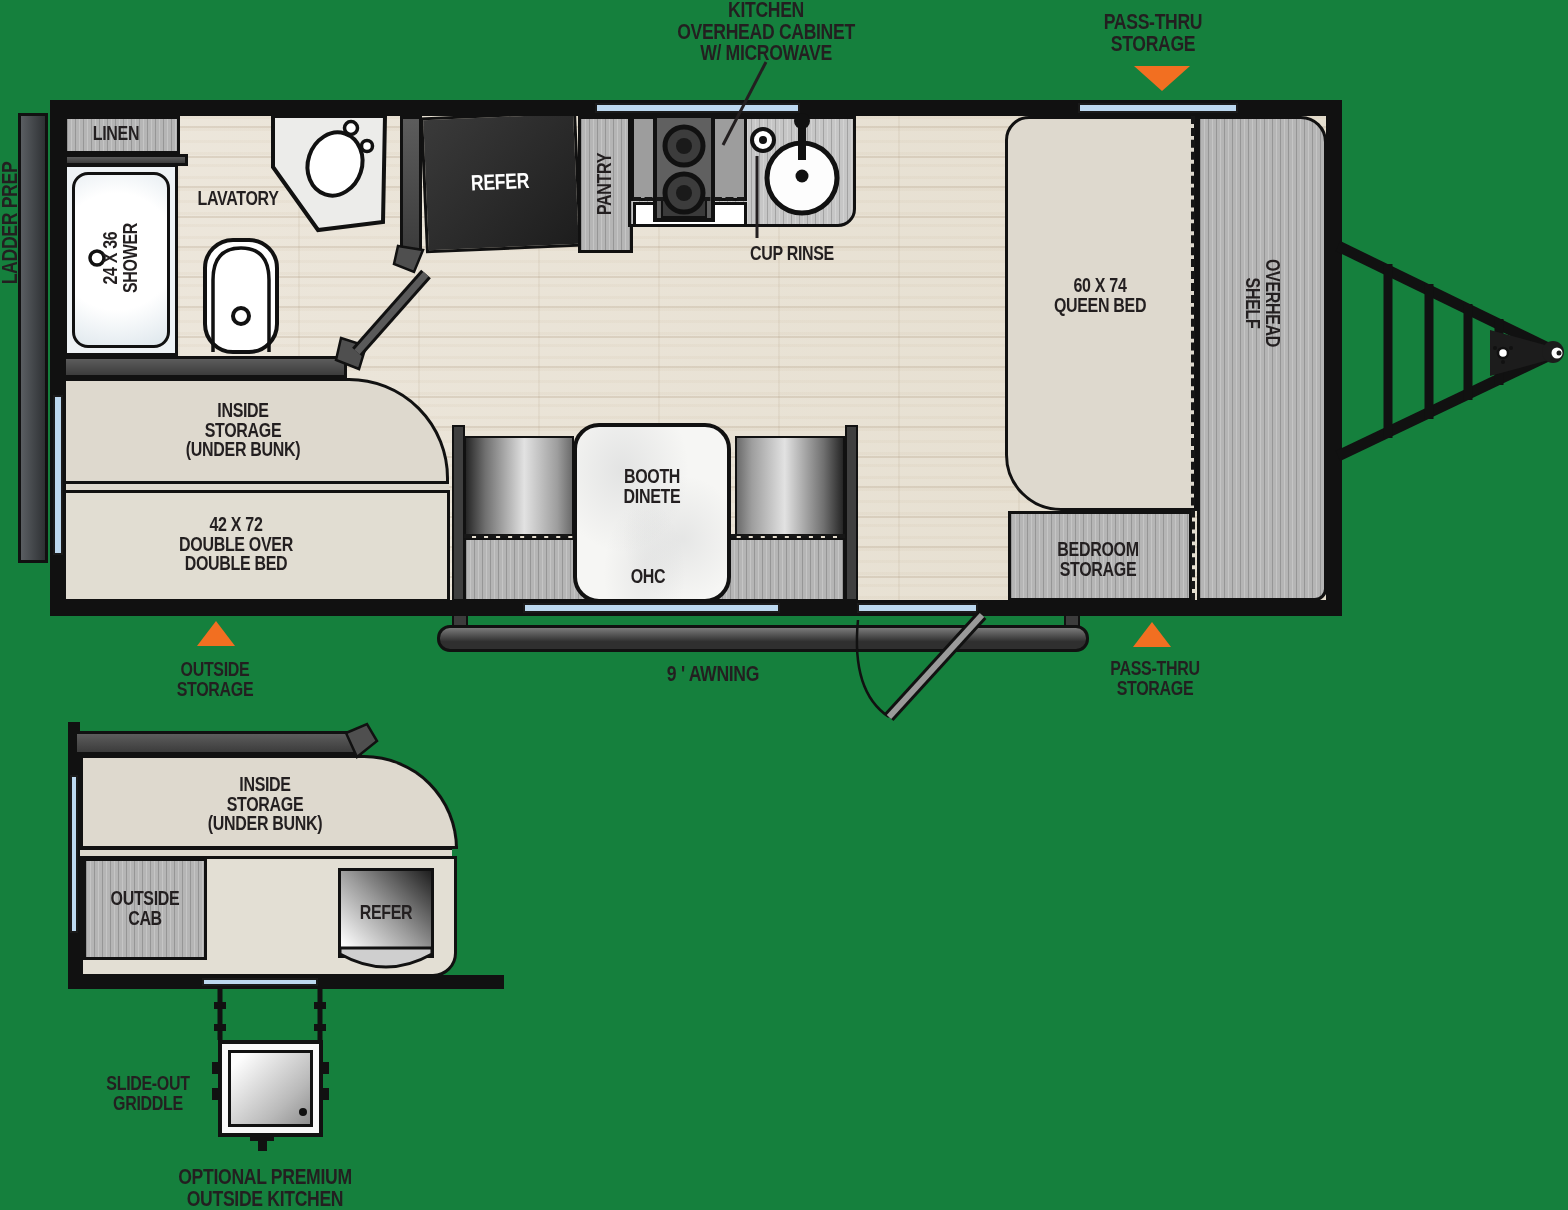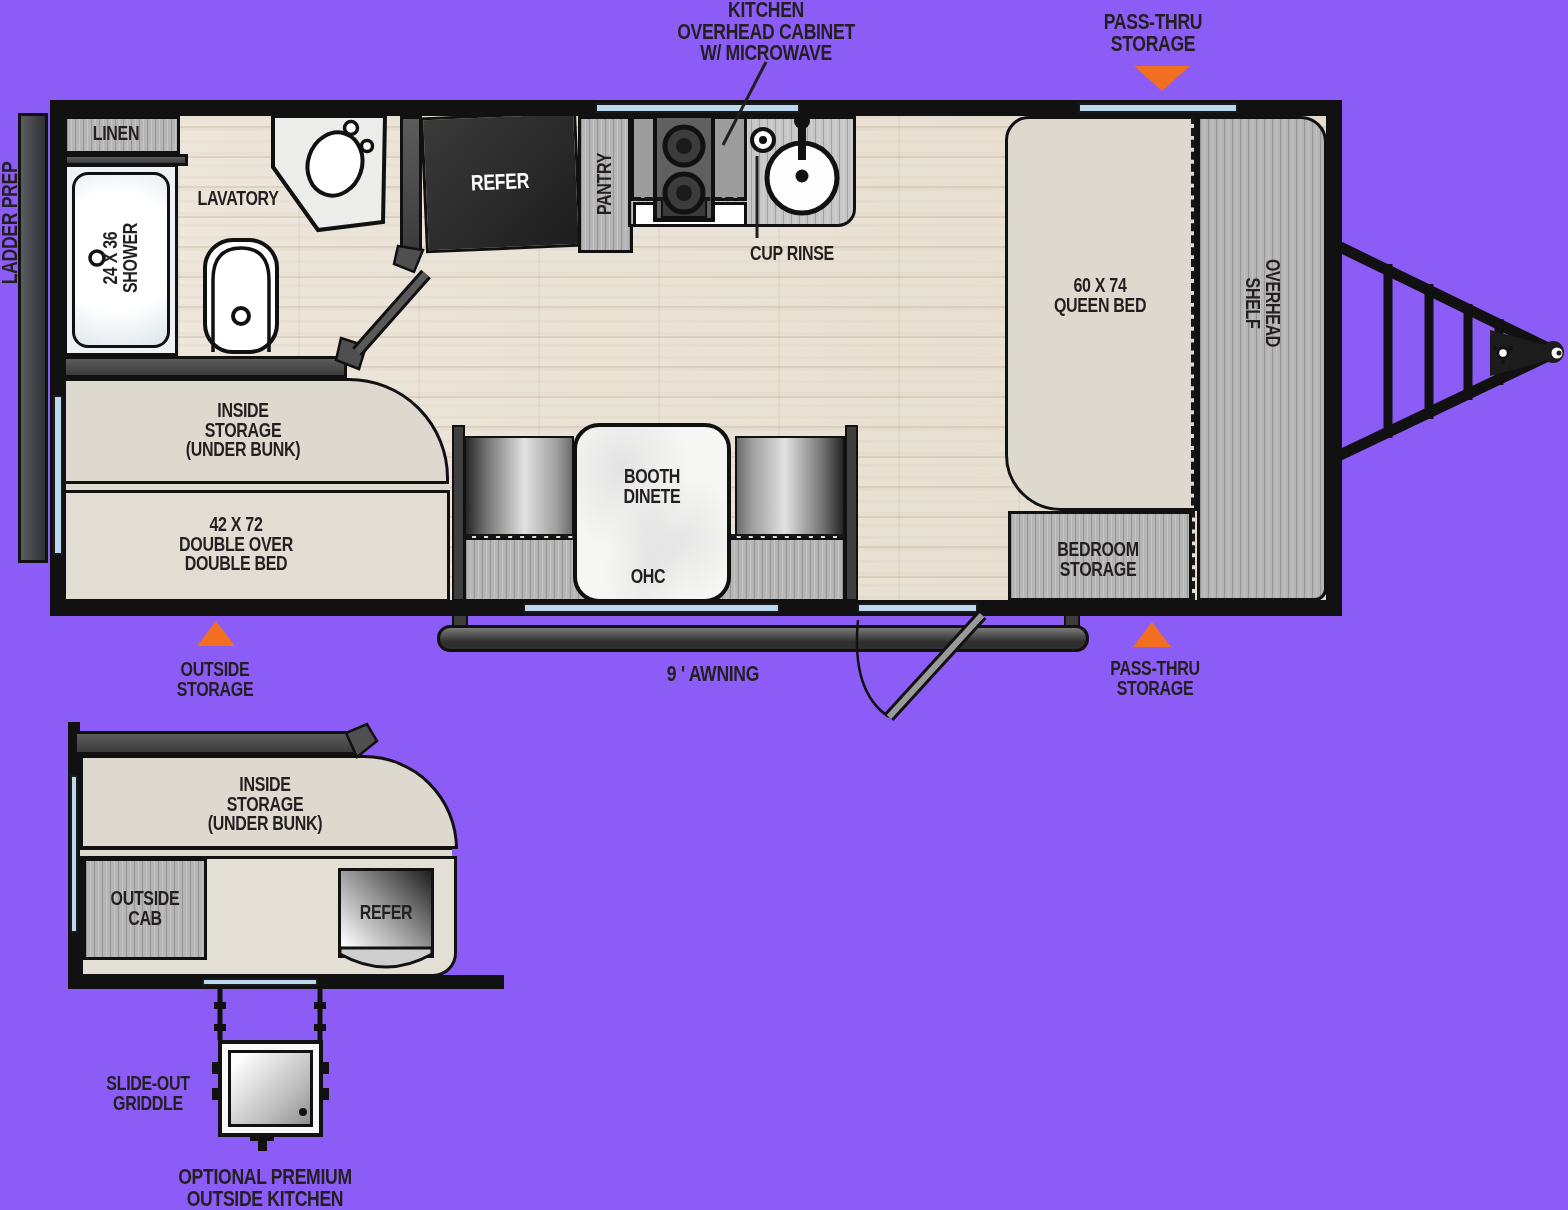--- a/index.html
+++ b/index.html
@@ -1,16 +1,16 @@
 <!DOCTYPE html>
 <html><head>
 <meta charset="utf-8">
 <style>
   html,body{margin:0;padding:0;background:#fff;}
-  #canvas{position:relative;width:1568px;height:1210px;background:#8b5cf6;overflow:hidden;
+  #canvas{position:relative;width:1568px;height:1210px;background:#15803d;overflow:hidden;
           font-family:"Liberation Sans",sans-serif;}
   .abs{position:absolute;box-sizing:border-box;}
   
   .floor{background-color:#EAE3D7;
     background-image:
       repeating-linear-gradient(0deg, rgba(155,130,100,.20) 0 2px, transparent 2px 30px),
       repeating-linear-gradient(90deg, rgba(160,140,110,.10) 0 2px, transparent 2px 120px),
       repeating-linear-gradient(0deg, transparent 0 9px, rgba(185,160,125,.07) 9px 12px),
       linear-gradient(90deg,#EDE7DC,#E5DECF);}
   .wgrain{background-color:#B5B5B5;

